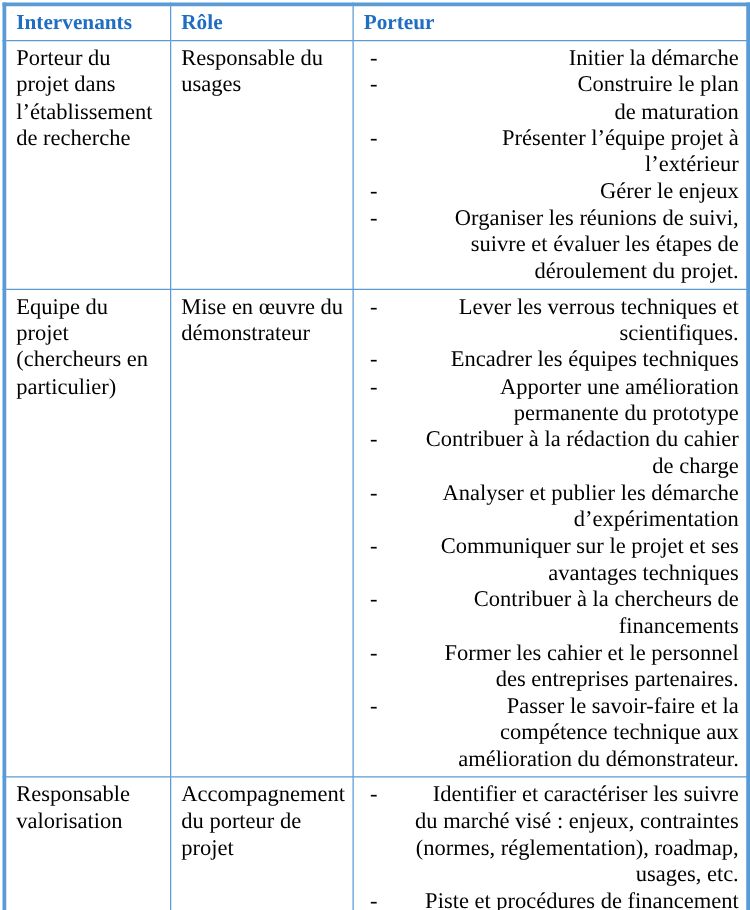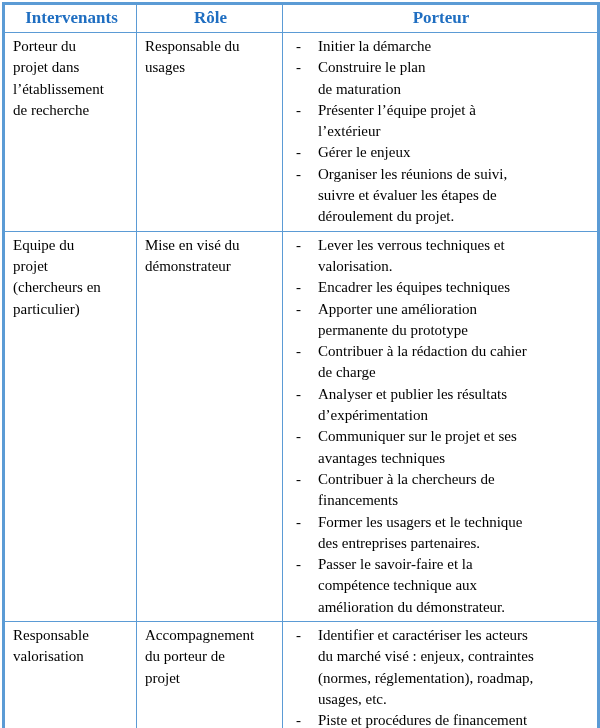--- a/index.html
+++ b/index.html
@@ -22,27 +22,27 @@
     width: 595px;
     border: 3px solid #5B9BD5;
     background: #ffffff;
   }
   table.role-table col.c1 { width: 133px; }
   table.role-table col.c2 { width: 146px; }
   table.role-table col.c3 { width: 316px; }
   th, td {
     border: 1.5px solid #5B9BD5;
     vertical-align: top;
-    font-size: 15px;
+    font-size: 18px;
     line-height: 21.3px;
     color: #000000;
     box-sizing: border-box;
   }
   th {
-    text-align: center;
+    text-align: left;
     font-weight: bold;
     font-size: 17px;
     color: #1F6EC1;
     padding: 2px 6px 3px 8px;
     height: 27px;
     line-height: 22px;
     margin-top: 44px;
   }
   td.cell-plain {
     padding: 3px 6px 3px 8px;
@@ -57,20 +57,21 @@
   .action-item {
     display: flex;
     align-items: flex-start;
   }
   .action-dash {
     flex: 0 0 22px;
   }
   .action-text {
     flex: 1 1 auto;
     white-space: pre-line;
+    text-align: right;
   }
 </style>
 </head>
 <body>
 
 <div class="page">
   <table class="role-table">
     <colgroup>
       <col class="c1">
       <col class="c2">
@@ -116,80 +117,80 @@
 suivre et évaluer les étapes de
 déroulement du projet.</span>
             </div>
           </td>
       </tr>
       <tr class="row-2">
         <td class="cell-plain">Equipe du
 projet
 (chercheurs en
 particulier)</td>
-        <td class="cell-plain">Mise en visé du
+        <td class="cell-plain">Mise en œuvre du
 démonstrateur</td>
         <td class="cell-actions">
             <div class="action-item">
               <span class="action-dash">-</span>
               <span class="action-text">Lever les verrous techniques et
-valorisation.</span>
+scientifiques.</span>
             </div>
             <div class="action-item">
               <span class="action-dash">-</span>
               <span class="action-text">Encadrer les équipes techniques</span>
             </div>
             <div class="action-item">
               <span class="action-dash">-</span>
               <span class="action-text">Apporter une amélioration
 permanente du prototype</span>
             </div>
             <div class="action-item">
               <span class="action-dash">-</span>
               <span class="action-text">Contribuer à la rédaction du cahier
 de charge</span>
             </div>
             <div class="action-item">
               <span class="action-dash">-</span>
-              <span class="action-text">Analyser et publier les résultats
+              <span class="action-text">Analyser et publier les démarche
 d’expérimentation</span>
             </div>
             <div class="action-item">
               <span class="action-dash">-</span>
               <span class="action-text">Communiquer sur le projet et ses
 avantages techniques</span>
             </div>
             <div class="action-item">
               <span class="action-dash">-</span>
               <span class="action-text">Contribuer à la chercheurs de
 financements</span>
             </div>
             <div class="action-item">
               <span class="action-dash">-</span>
-              <span class="action-text">Former les usagers et le technique
+              <span class="action-text">Former les cahier et le personnel
 des entreprises partenaires.</span>
             </div>
             <div class="action-item">
               <span class="action-dash">-</span>
               <span class="action-text">Passer le savoir-faire et la
 compétence technique aux
 amélioration du démonstrateur.</span>
             </div>
           </td>
       </tr>
       <tr class="row-3">
         <td class="cell-plain">Responsable
 valorisation</td>
         <td class="cell-plain">Accompagnement
 du porteur de
 projet</td>
         <td class="cell-actions">
             <div class="action-item">
               <span class="action-dash">-</span>
-              <span class="action-text">Identifier et caractériser les acteurs
+              <span class="action-text">Identifier et caractériser les suivre
 du marché visé : enjeux, contraintes
 (normes, réglementation), roadmap,
 usages, etc.</span>
             </div>
             <div class="action-item">
               <span class="action-dash">-</span>
               <span class="action-text">Piste et procédures de financement</span>
             </div>
           </td>
       </tr>

